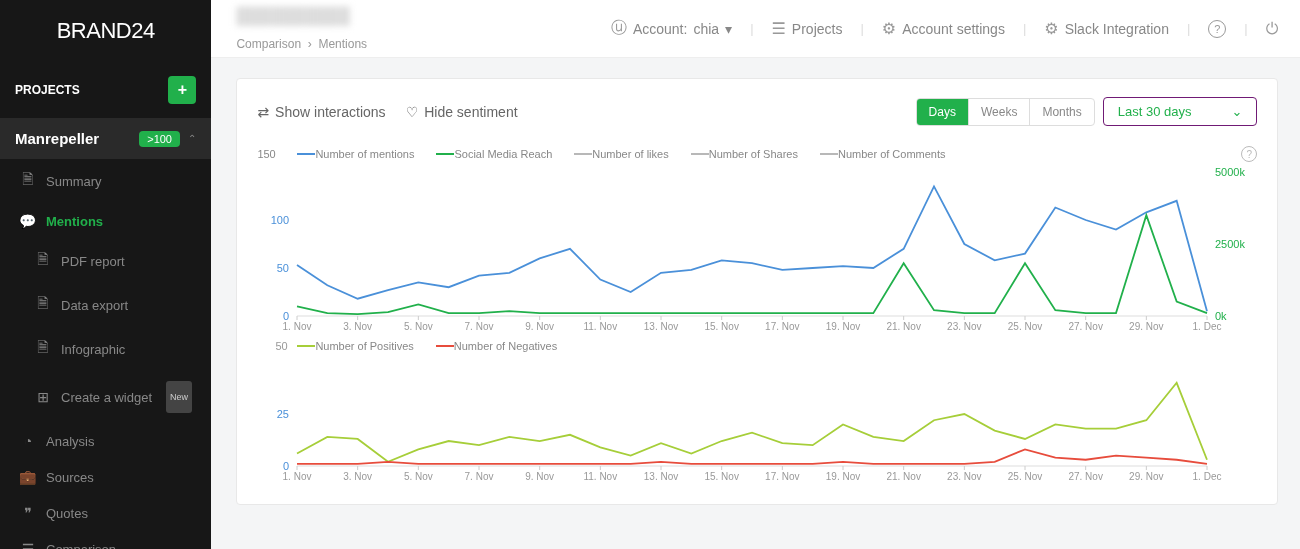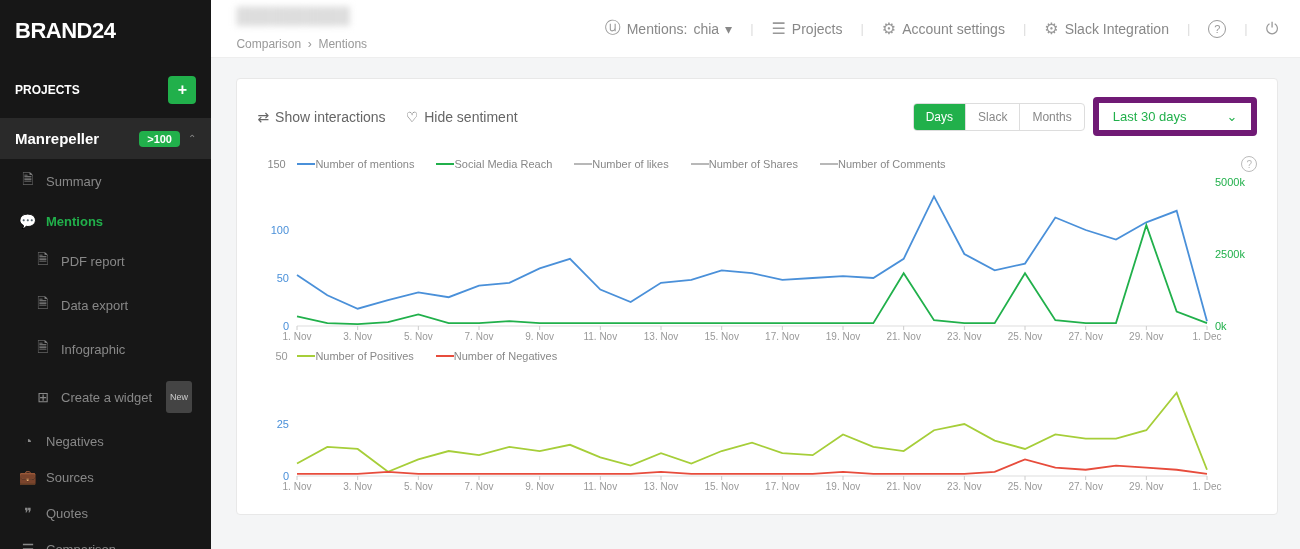--- a/index.html
+++ b/index.html
@@ -1,27 +1,27 @@
 <!DOCTYPE html>
 <html><head>
 <meta charset="utf-8">
 <style>
   * { box-sizing: border-box; margin: 0; padding: 0; }
   body { font-family: Arial, Helvetica, sans-serif; font-size: 13px; color: #555; background: #f4f5f6; }
   .app { display: flex; width: 1300px; height: 549px; overflow: hidden; }
   
   
   .sidebar { width: 220px; background: #171717; color: #ccc; display: flex; flex-direction: column; }
-  .logo { padding: 18px 15px; font-size: 22px; font-weight: 700; color: #fff; letter-spacing: -0.5px; }
+  .logo { padding: 18px 15px; font-size: 22px; font-weight: 400; color: #fff; letter-spacing: -0.5px; text-align: center; }
   .sidebar-section-header { display: flex; align-items: center; justify-content: space-between; padding: 14px 15px; font-size: 12px; font-weight: bold; color: #fff; }
   .add-btn { width: 28px; height: 28px; background: #21b04b; color: #fff; border-radius: 4px; display: flex; align-items: center; justify-content: center; font-size: 16px; font-weight: bold; cursor: pointer; }
   .project-header { display: flex; align-items: center; justify-content: space-between; padding: 12px 15px; background: #2a2a2a; cursor: pointer; gap: 40px; }
   .project-name { font-size: 15px; font-weight: bold; color: #fff; }
   .project-right { display: flex; align-items: center; gap: 8px; }
-  .badge-count { background: #21b04b; color: #fff; padding: 2px 8px; border-radius: 4px; font-size: 11px; font-weight: bold; }
+  .badge-count { background: #21b04b; color: #fff; padding: 2px 8px; border-radius: 4px; font-size: 11px; font-weight: normal; }
   .chev { color: #888; font-size: 10px; }
   .nav-item { display: flex; align-items: center; gap: 10px; padding: 10px 15px 10px 20px; color: #888; cursor: pointer; font-size: 13px; }
   .nav-item.active { color: #21b04b; font-weight: bold; }
   .nav-sub { padding-left: 35px; }
   .nav-icon { width: 16px; display: inline-flex; align-items: center; justify-content: center; font-size: 14px; }
   .new-badge { background: #444; color: #ccc; font-size: 9px; padding: 11px 4px; border-radius: 3px; margin-left: 4px; }
   
   
   .main { flex: 1; display: flex; flex-direction: column; background: #fff; }
   .topbar { display: flex; align-items: center; justify-content: space-between; padding: 0 25px; height: 58px; border-bottom: 1px solid #eee; background: #fff; }
@@ -37,21 +37,21 @@
   .card { background: #fff; border: 1px solid #e8e8e8; border-radius: 4px; padding: 18px 20px; }
   
   .toolbar { display: flex; align-items: center; justify-content: space-between; margin-bottom: 20px; }
   .toolbar-left { display: flex; align-items: center; gap: 20px; }
   .text-action { color: #666; display: flex; align-items: center; gap: 6px; cursor: pointer; font-size: 14px; }
   .toolbar-right { display: flex; align-items: center; gap: 8px; }
   .pill-group { display: flex; border: 1px solid #ddd; border-radius: 4px; overflow: hidden; }
   .pill { padding: 6px 12px; font-size: 12px; cursor: pointer; color: #888; border-right: 1px solid #ddd; }
   .pill:last-child { border-right: none; }
   .pill.active { background: #21b04b; color: #fff; }
-  .range-select { border: 6px solid #701a75; border-radius: 4px; padding: 6px 14px; color: #21b04b; display: flex; align-items: center; gap: 40px; cursor: pointer; font-size: 13px; min-width: 150px; }
+  .range-select { border: 1px solid #701a75; border-radius: 4px; padding: 6px 14px; color: #21b04b; display: flex; align-items: center; gap: 40px; cursor: pointer; font-size: 13px; min-width: 150px; }
   
   
   .chart-block { position: relative; }
   .chart-legend { display: flex; align-items: center; gap: 22px; font-size: 11px; color: #888; padding-left: 40px; margin-bottom: 4px; }
   .legend-entry { display: flex; align-items: center; }
   .legend-swatch { width: 18px; height: 2px; display: inline-block; }
   .help-icon { margin-left: auto; width: 16px; height: 16px; border: 1px solid #bbb; border-radius: 50%; display: flex; align-items: center; justify-content: center; font-size: 10px; color: #bbb; cursor: pointer; }
   svg.chart { display: block; }
   .axis-label { font-size: 10px; fill: #999; }
   .y-label { font-size: 11px; fill: #4a90d9; }
@@ -99,21 +99,21 @@
       <span class="nav-icon">🗎</span>
       <span>Infographic</span>
     </div>
     <div class="nav-item nav-sub">
       <span class="nav-icon">⊞</span>
       <span>Create a widget</span>
       <span class="new-badge">New</span>
     </div>
     <div class="nav-item">
       <span class="nav-icon">◔</span>
-      <span>Negatives</span>
+      <span>Analysis</span>
     </div>
     <div class="nav-item">
       <span class="nav-icon">💼</span>
       <span>Sources</span>
     </div>
     <div class="nav-item">
       <span class="nav-icon">❞</span>
       <span>Quotes</span>
     </div>
     <div class="nav-item">
@@ -129,21 +129,21 @@
         <div class="breadcrumb-lead">██████████</div>
         <div class="breadcrumb">
           <span>Comparison</span>
           &nbsp;›&nbsp;
           <span>Mentions</span>
         </div>
       </div>
       <div class="top-actions">
         <div class="top-item">
           <span class="top-icon">ⓤ</span>
-          <span>Mentions:</span>
+          <span>Account:</span>
           <span>chia</span>
           <span>▾</span>
         </div>
         <span class="top-sep">|</span>
         <div class="top-item">
           <span class="top-icon">☰</span>
           <span>Projects</span>
         </div>
         <span class="top-sep">|</span>
         <div class="top-item">
@@ -176,33 +176,33 @@
               <span>Show interactions</span>
             </div>
             <div class="text-action">
               <span>♡</span>
               <span>Hide sentiment</span>
             </div>
           </div>
           <div class="toolbar-right">
             <div class="pill-group">
               <div class="pill active">Days</div>
-              <div class="pill">Slack</div>
+              <div class="pill">Weeks</div>
               <div class="pill">Months</div>
             </div>
             <div class="range-select">
               <span>Last 30 days</span>
               <span style="color:#21b04b;">⌄</span>
             </div>
           </div>
         </div>
 
         <div class="chart-block">
           <div class="chart-legend">
-            <span class="y-label" style="position:absolute;left:10px;text-align:center;">150</span>
+            <span class="y-label" style="position:absolute;left:0;text-align:center;">150</span>
             <div class="legend-entry">
                 <span class="legend-swatch" style="background:#4a90d9"></span>
                 <span>Number of mentions</span>
               </div>
             <div class="legend-entry">
                 <span class="legend-swatch" style="background:#21b04b"></span>
                 <span>Social Media Reach</span>
               </div>
             <div class="legend-entry">
                 <span class="legend-swatch" style="background:#b8b8b8"></span>

